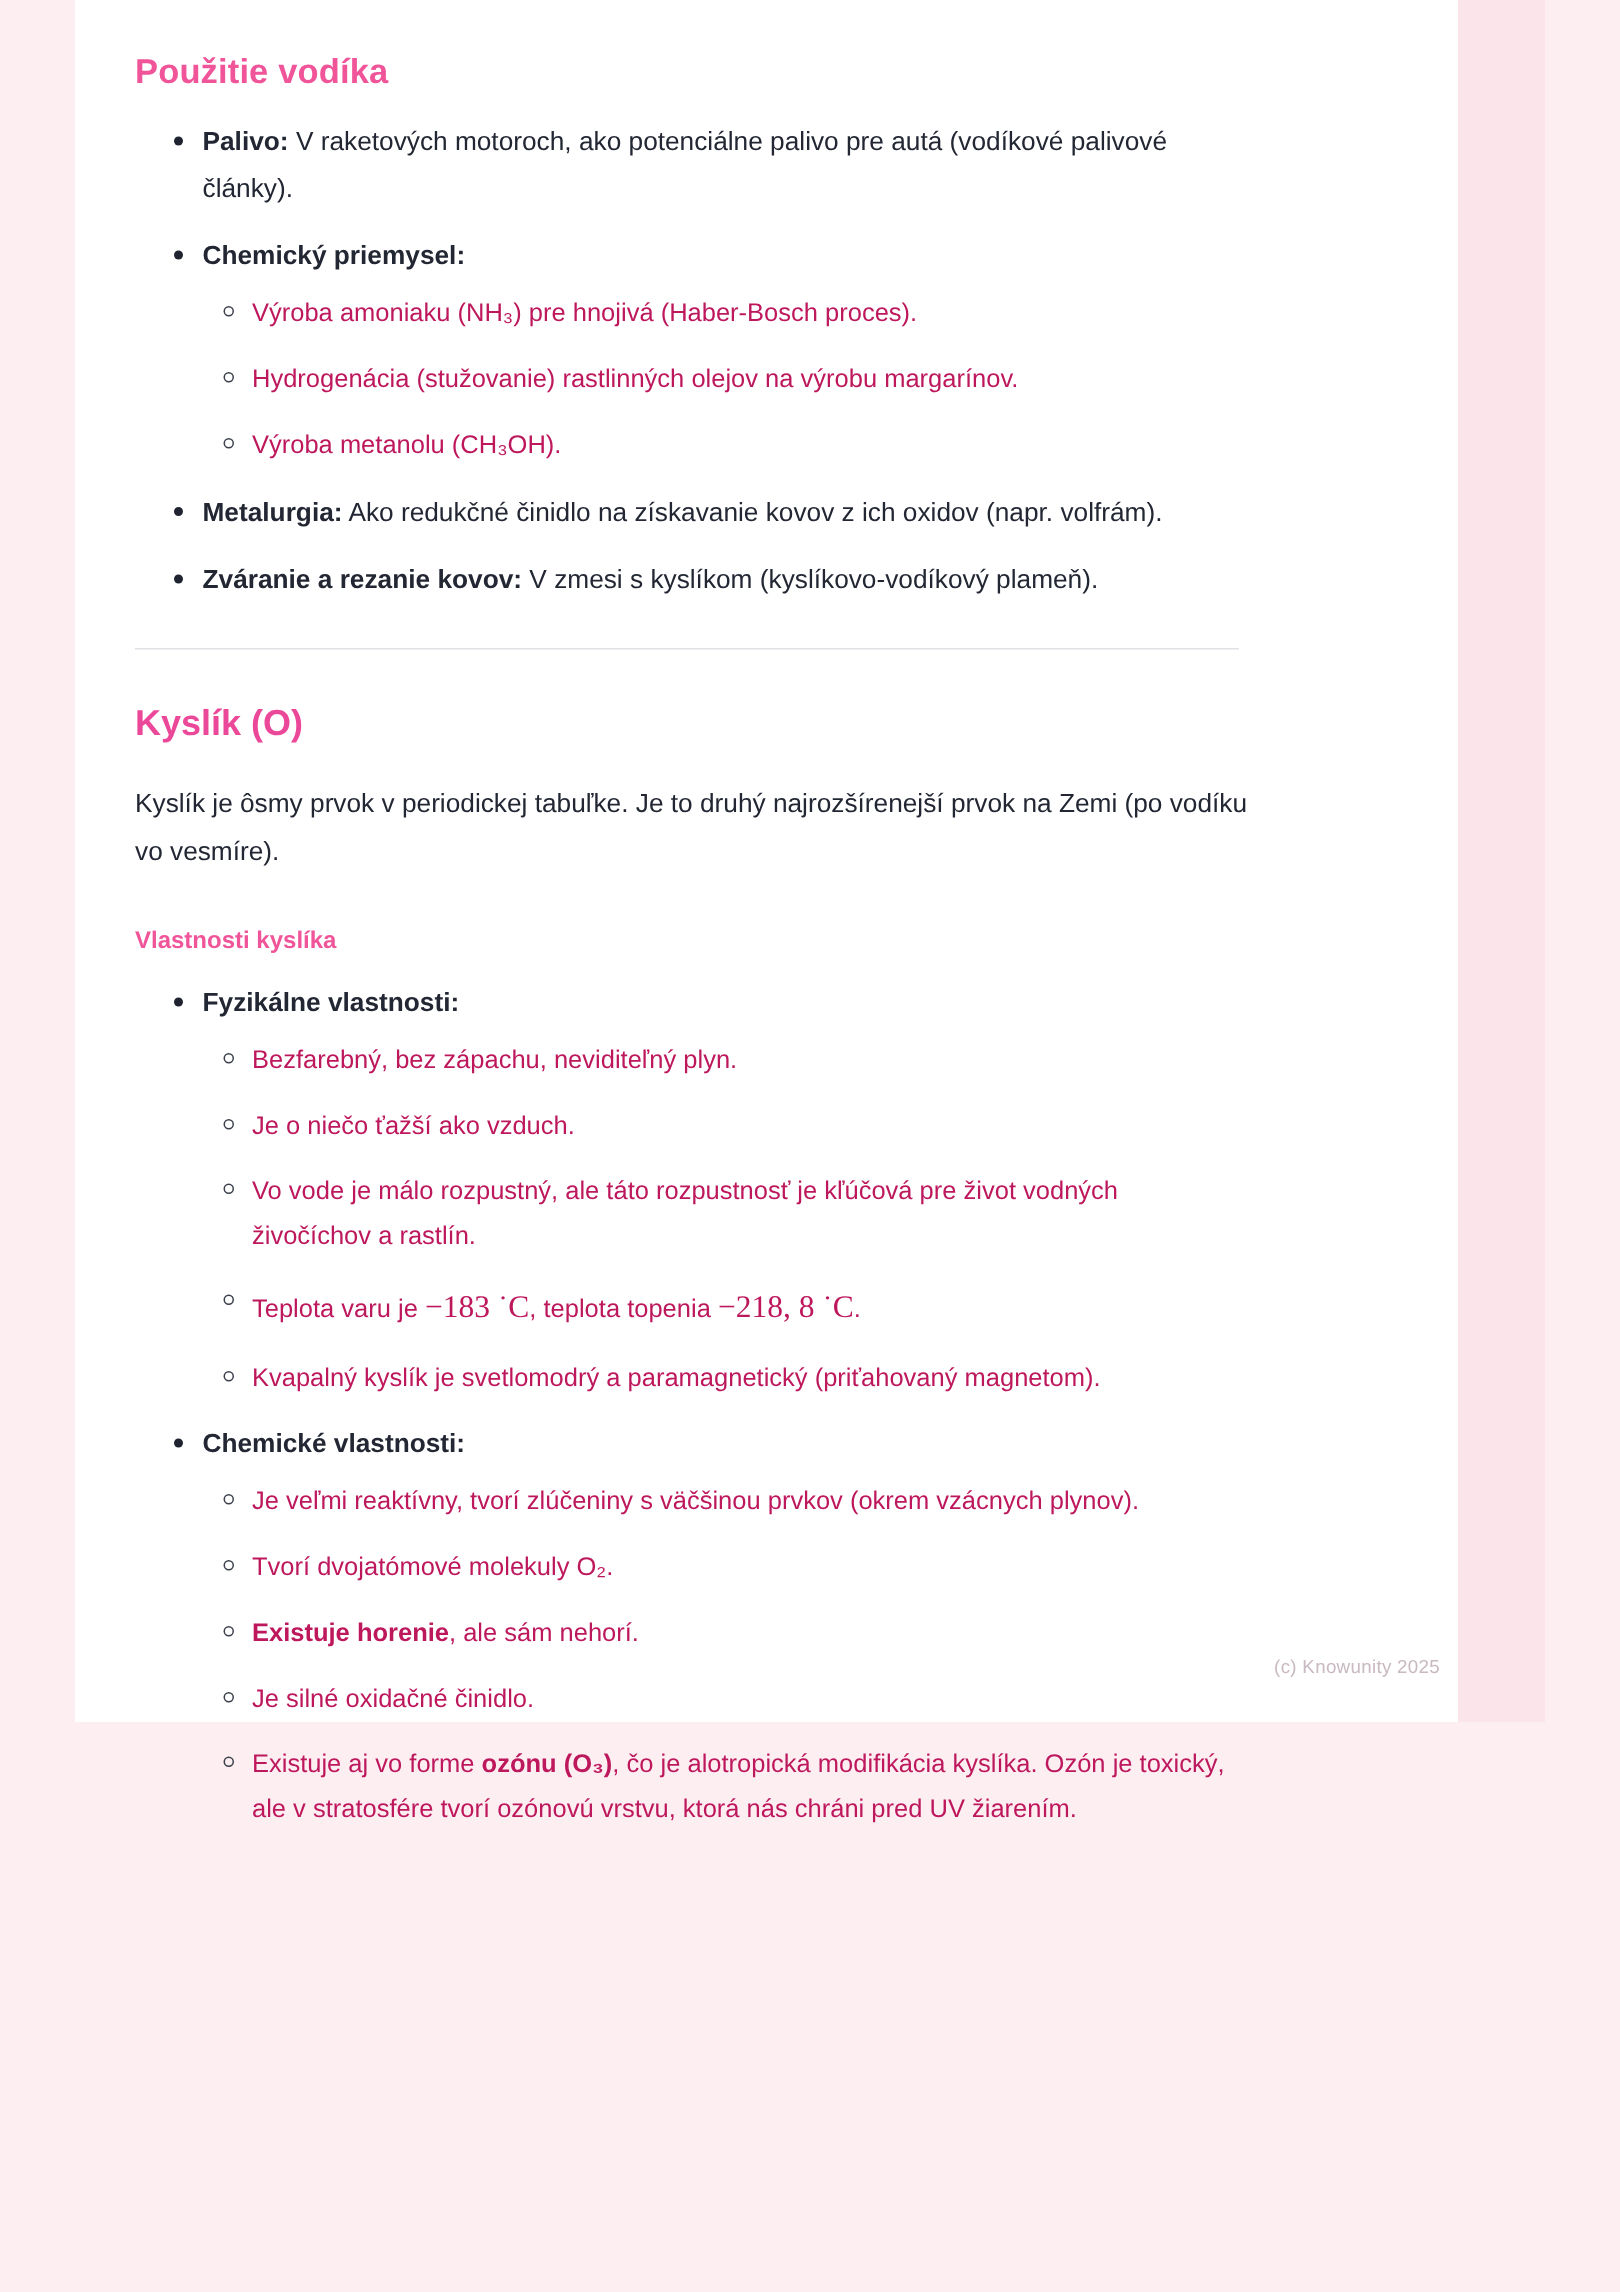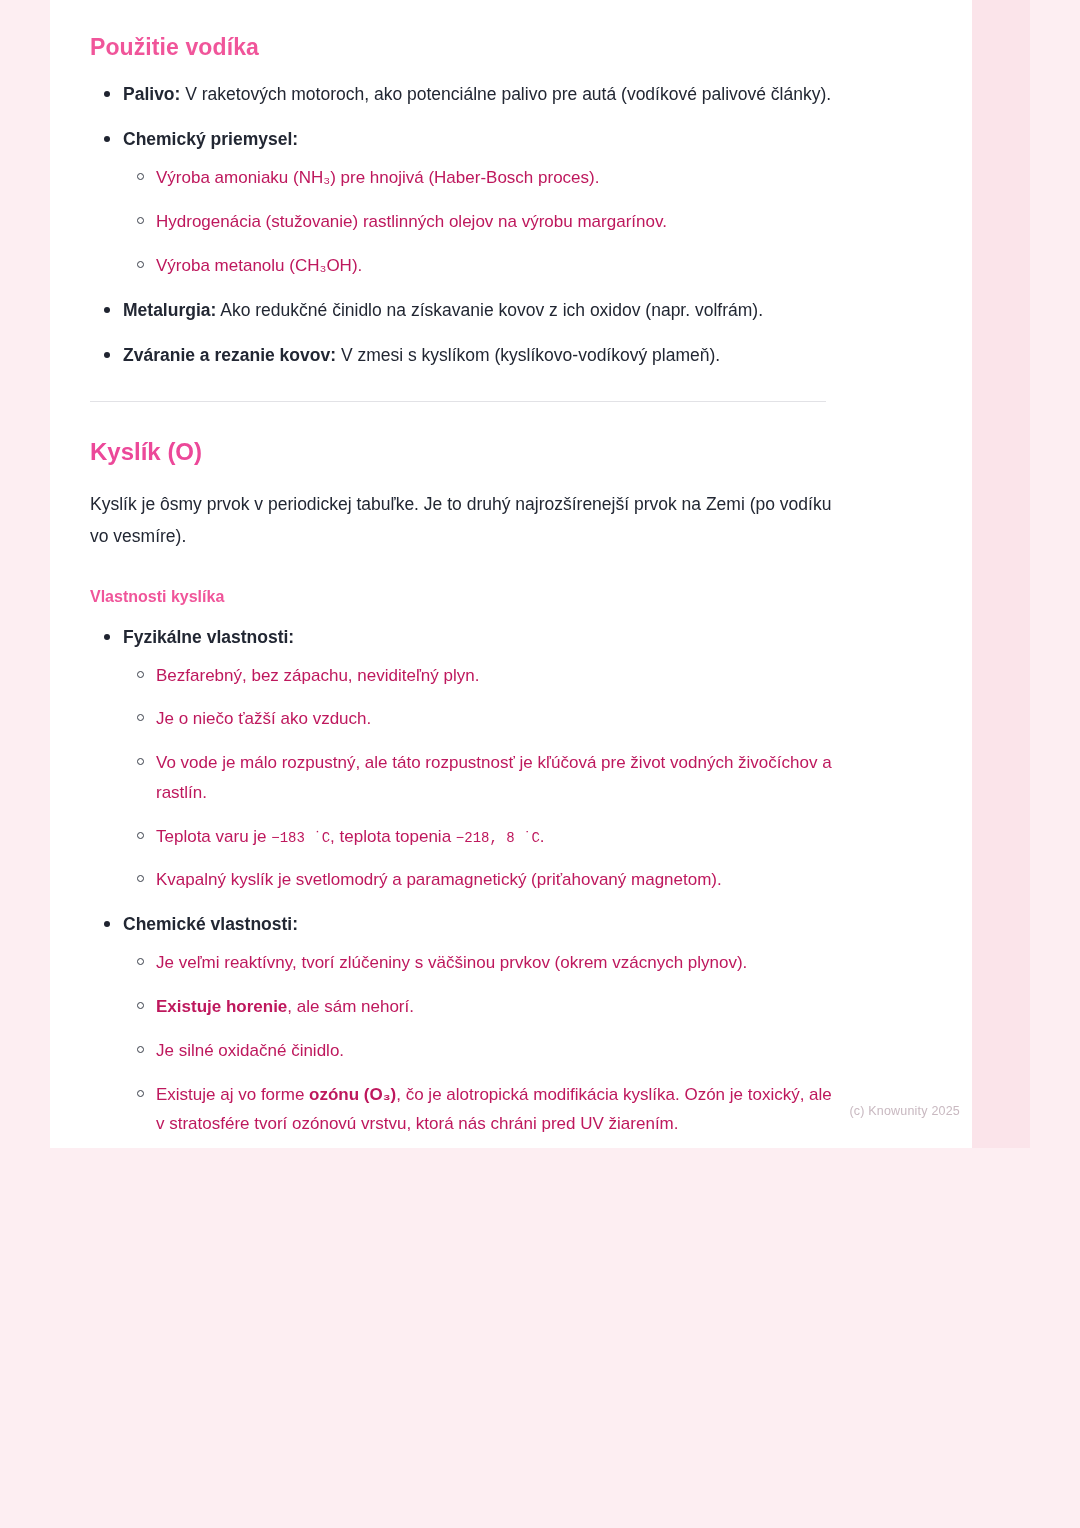--- a/index.html
+++ b/index.html
@@ -66,21 +66,21 @@
     margin: 0 0 16px 0;
   }
   p.body-text {
     font-size: 17.5px;
     line-height: 1.85;
     margin: 0 0 35px 0;
     color: #222733;
   }
   ul.bullets {
     list-style: none;
-    margin: 0;
+    margin: 12px;
     padding: 0;
   }
   ul.bullets > li {
     position: relative;
     padding-left: 33px;
     margin-bottom: 14px;
     font-size: 17.5px;
     line-height: 1.78;
     color: #222733;
   }
@@ -120,22 +120,22 @@
     background: transparent;
   }
   b, strong { font-weight: bold; }
   .divider {
     border: none;
     border-top: 1px solid #e2e2e6;
     margin: 30px 0 36px 0;
     width: 736px;
   }
   .math {
-    font-family: Liberation Mono, monospace;
-    font-size: 14px;
+    font-family: Liberation Serif, serif;
+    font-size: 21px;
   }
   .watermark {
     position: absolute;
     right: 70px;
     bottom: 30px;
     font-size: 12.5px;
     color: #c9b9c1;
     letter-spacing: 0.2px;
   }
 </style>
@@ -189,20 +189,21 @@
           <li>
             <span>Teplota varu je </span><span class="math">−183 ˙C</span><span>, teplota topenia </span><span class="math">−218, 8 ˙C</span><span>.</span>
           </li>
           <li>Kvapalný kyslík je svetlomodrý a paramagnetický (priťahovaný magnetom).</li>
         </ul>
       </li>
       <li>
         <b>Chemické vlastnosti:</b>
         <ul class="sub">
           <li>Je veľmi reaktívny, tvorí zlúčeniny s väčšinou prvkov (okrem vzácnych plynov).</li>
+          <li>Tvorí dvojatómové molekuly O₂.</li>
           <li>
             <b>Existuje horenie</b><span>, ale sám nehorí.</span>
           </li>
           <li>Je silné oxidačné činidlo.</li>
           <li>
             <span>Existuje aj vo forme </span><b>ozónu (O₃)</b><span>, čo je alotropická modifikácia kyslíka. Ozón je toxický, ale v stratosfére tvorí ozónovú vrstvu, ktorá nás chráni pred UV žiarením.</span>
           </li>
         </ul>
       </li>
     </ul>

